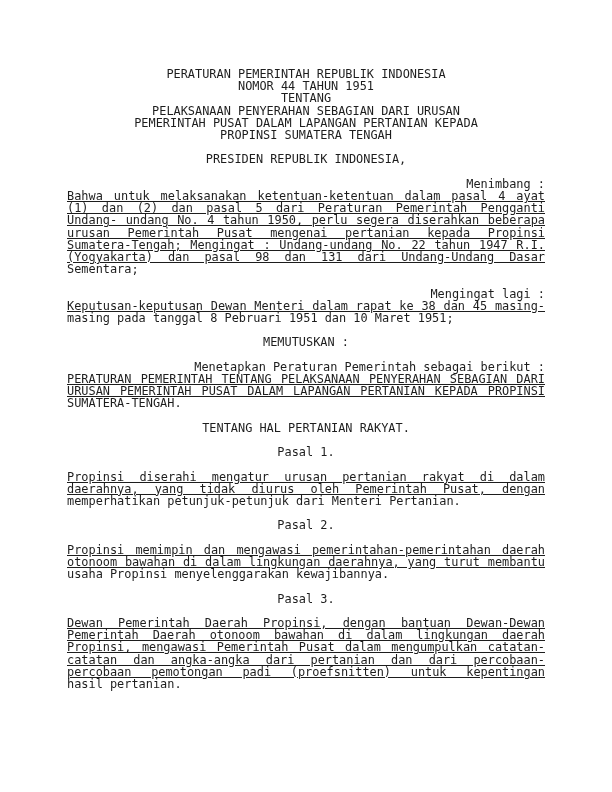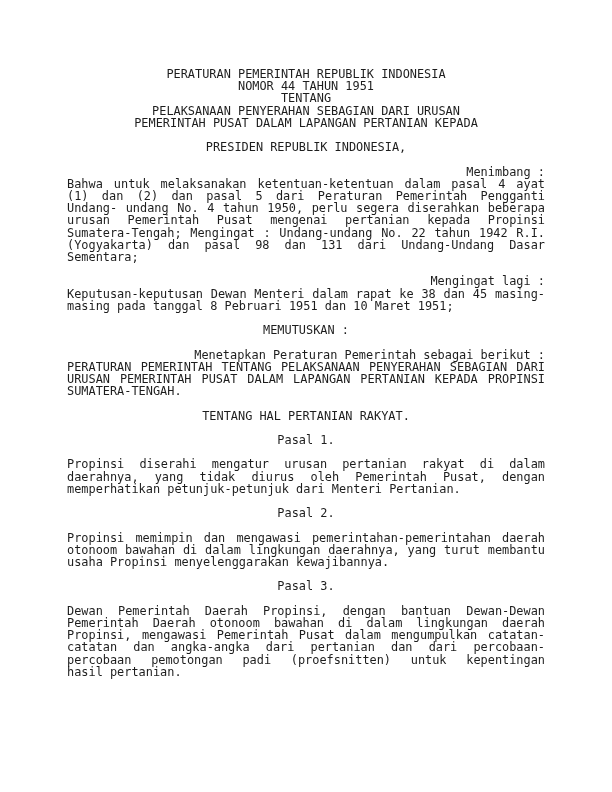--- a/index.html
+++ b/index.html
@@ -18,45 +18,46 @@
     font-size: 11.9px;
     line-height: 12.2px;
     color: #1d1d1d;
     overflow: hidden;
   }
   .block { margin: 0; }
   .gap { margin-top: 12.2px; }
   .center > div, .center-line { text-align: center; white-space: normal; }
   .line { text-align: right; }
   .para > div { text-align: justify; text-align-last: left; }
-  .para > div.j { text-align-last: justify; }
+  .para > div.j { text-align-last: justify; text-decoration: underline; }
 </style>
 </head>
 <body>
 
 <div class="page">
 
   <div class="block center">
       <div>PERATURAN PEMERINTAH REPUBLIK INDONESIA</div>
       <div>NOMOR 44 TAHUN 1951</div>
       <div>TENTANG</div>
       <div>PELAKSANAAN PENYERAHAN SEBAGIAN DARI URUSAN</div>
       <div>PEMERINTAH PUSAT DALAM LAPANGAN PERTANIAN KEPADA</div>
+      <div>PROPINSI SUMATERA TENGAH</div>
     </div>
 
   <div class="block gap center-line">PRESIDEN REPUBLIK INDONESIA,</div>
 
   <section class="block gap">
     <div class="line">Menimbang :</div>
     <div class="para">
         <div class="j">Bahwa untuk melaksanakan ketentuan-ketentuan dalam pasal 4 ayat</div>
         <div class="j">(1) dan (2) dan pasal 5 dari Peraturan Pemerintah Pengganti</div>
         <div class="j">Undang- undang No. 4 tahun 1950, perlu segera diserahkan beberapa</div>
         <div class="j">urusan Pemerintah Pusat mengenai pertanian kepada Propinsi</div>
-        <div class="j">Sumatera-Tengah; Mengingat : Undang-undang No. 22 tahun 1942 R.I.</div>
+        <div class="j">Sumatera-Tengah; Mengingat : Undang-undang No. 22 tahun 1947 R.I.</div>
         <div class="j">(Yogyakarta) dan pasal 98 dan 131 dari Undang-Undang Dasar</div>
         <div>Sementara;</div>
       </div>
   </section>
 
   <section class="block gap">
     <div class="line">Mengingat lagi :</div>
     <div class="para">
         <div class="j">Keputusan-keputusan Dewan Menteri dalam rapat ke 38 dan 45 masing-</div>
         <div>masing pada tanggal 8 Pebruari 1951 dan 10 Maret 1951;</div>

